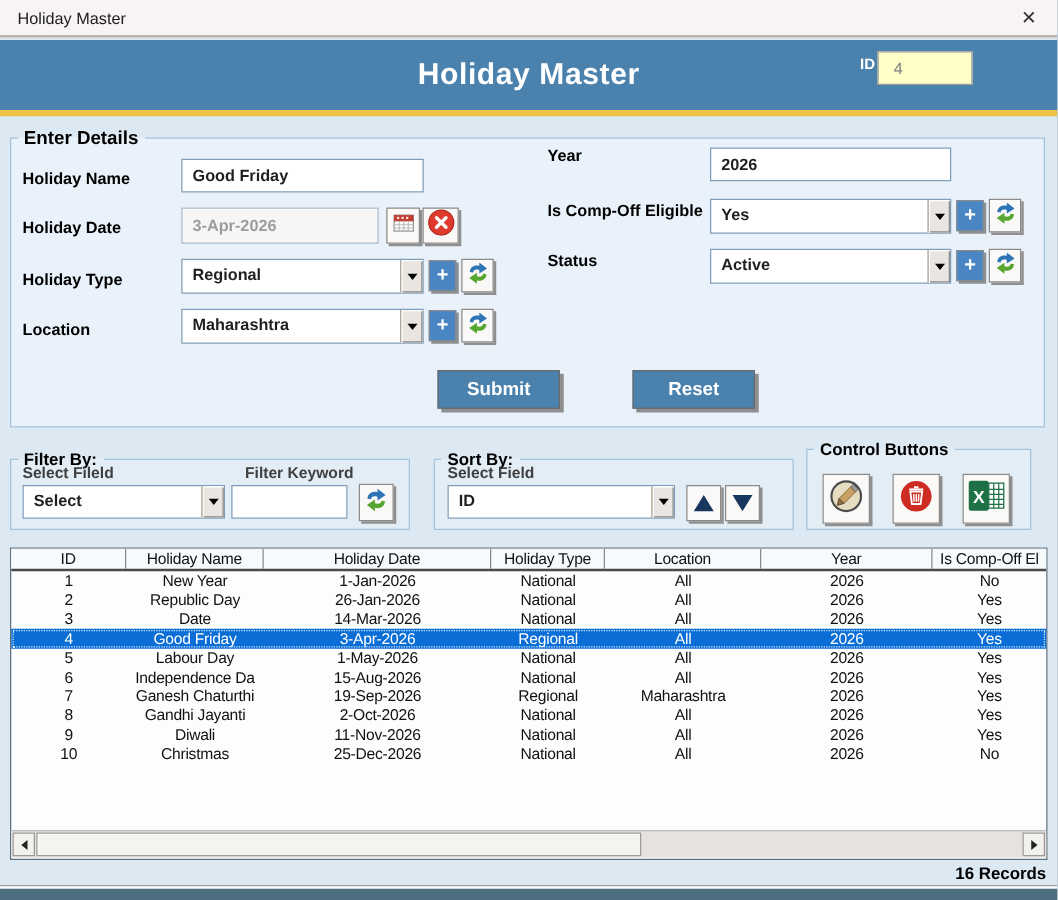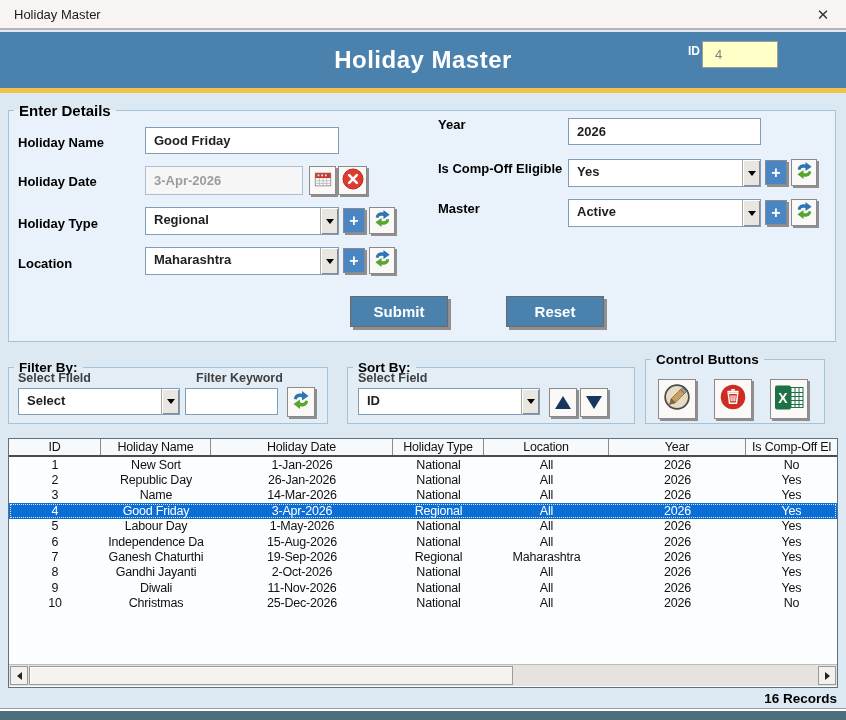--- a/index.html
+++ b/index.html
@@ -195,21 +195,21 @@
     </div>
   <div class="sq" style="left:791px;top:159px;width:26px;height:27px">
     <span>
       <svg width="19" height="19" viewBox="0 0 20 20">
         <path fill="#2E75B6" d="M3 9 C3 5 7 2.6 11 3.8 L11 1 L17.5 6 L11 10.4 L11 7.4 C8 6.4 6 7.4 5.8 9.4 Z"></path>
         <path fill="#56A62F" d="M17 11 C17 15 13 17.4 9 16.2 L9 19 L2.5 14 L9 9.6 L9 12.6 C12 13.6 14 12.6 14.2 10.6 Z"></path>
       </svg>
     </span>
   </div>
 
-  <span class="lbl" style="left:438px;top:201px">Master</span>
+  <span class="lbl" style="left:438px;top:201px">Status</span>
   <div class="combo" style="left:568px;top:199px;width:193px;height:28px">
     <span class="cval">Active</span>
     <span class="cbtn">
         <span class="tri-dn"></span>
       </span>
   </div>
   <div class="sq plus" style="left:765px;top:200px;width:22px;height:25px">
       <span>+</span>
     </div>
   <div class="sq" style="left:791px;top:199px;width:26px;height:27px">
@@ -305,39 +305,39 @@
         <div class="hcell c1">Holiday Name</div>
         <div class="hcell c2">Holiday Date</div>
         <div class="hcell c3">Holiday Type</div>
         <div class="hcell c4">Location</div>
         <div class="hcell c5">Year</div>
         <div class="hcell c6">Is Comp-Off El</div>
       </div>
     <div>
         <div class="trow">
           <div class="cell c0">1</div>
-          <div class="cell c1">New Sort</div>
+          <div class="cell c1">New Year</div>
           <div class="cell c2">1-Jan-2026</div>
           <div class="cell c3">National</div>
           <div class="cell c4">All</div>
           <div class="cell c5">2026</div>
           <div class="cell c6">No</div>
         </div>
         <div class="trow">
           <div class="cell c0">2</div>
           <div class="cell c1">Republic Day</div>
           <div class="cell c2">26-Jan-2026</div>
           <div class="cell c3">National</div>
           <div class="cell c4">All</div>
           <div class="cell c5">2026</div>
           <div class="cell c6">Yes</div>
         </div>
         <div class="trow">
           <div class="cell c0">3</div>
-          <div class="cell c1">Name</div>
+          <div class="cell c1">Date</div>
           <div class="cell c2">14-Mar-2026</div>
           <div class="cell c3">National</div>
           <div class="cell c4">All</div>
           <div class="cell c5">2026</div>
           <div class="cell c6">Yes</div>
         </div>
         <div class="trow sel">
           <div class="cell c0">4</div>
           <div class="cell c1">Good Friday</div>
           <div class="cell c2">3-Apr-2026</div>

